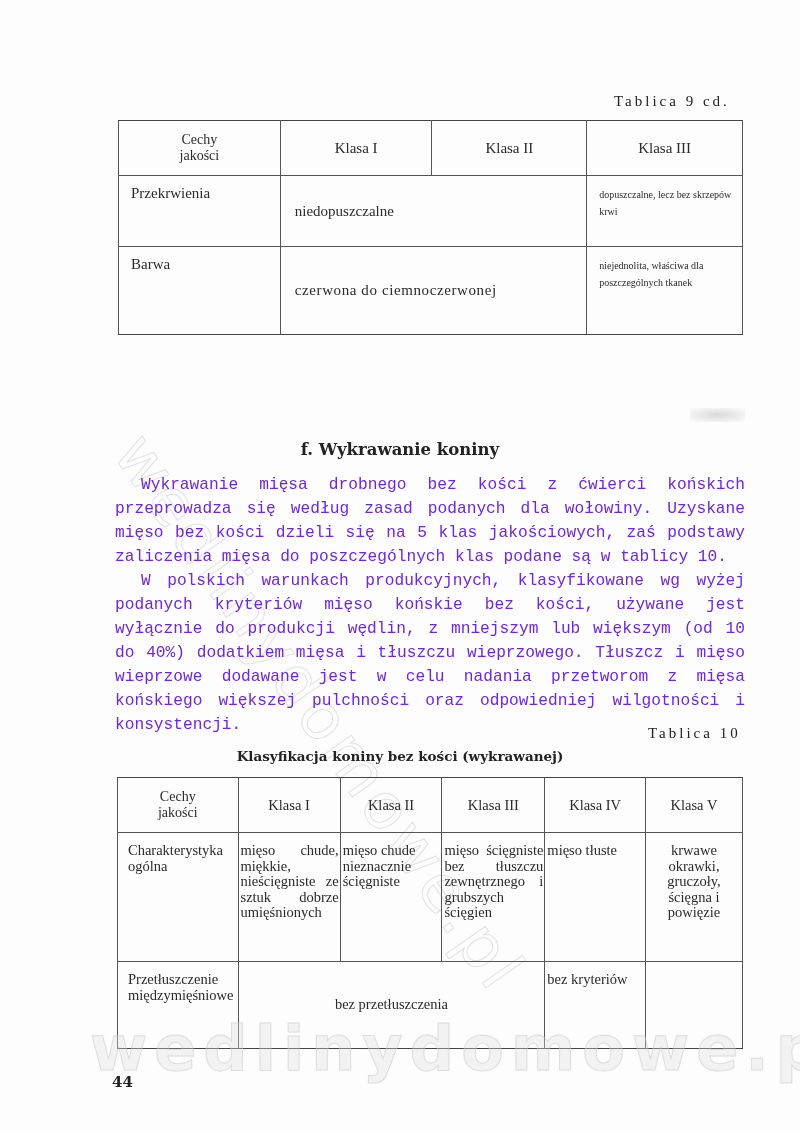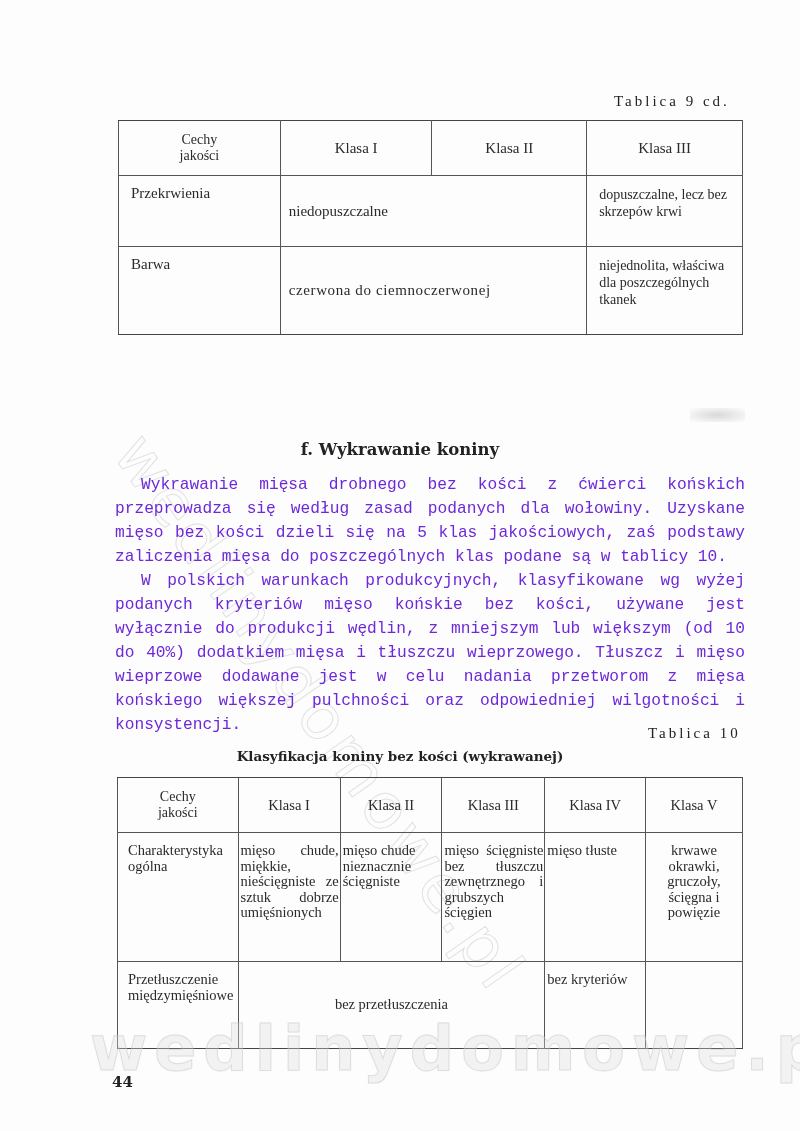--- a/index.html
+++ b/index.html
@@ -12,22 +12,22 @@
   table.t { position:absolute; border-collapse:collapse; font-family:"Liberation Serif", serif; color:#2a2a2a;border-radius:19px; }
   table.t td, table.t th { border:1px solid #555; vertical-align:top; font-weight:normal; padding:0; }
   table.t th { vertical-align:middle; text-align:center; }
   table.t tr:first-child th, table.t tr:first-child td { border-top:1.5px solid #444; }
   table.t tr:last-child td { border-bottom:1.5px solid #444; }
   
   #t9 { left:118px; top:120px; width:625px; font-size:15px; }
   #t9 th { height:54px; font-size:15px; }
   #t9 .hdr-small { font-size:14px; line-height:16px; }
   #t9 td.lab { padding:8px 0 0 12px; line-height:18px; }
-  #t9 td.mid { vertical-align:middle; padding-left:8px; }
-  #t9 td.right { padding:10px 8px 0 12px; line-height:17px; font-size:14px; }
+  #t9 td.mid { vertical-align:middle; padding-left:14px; }
+  #t9 td.right { padding:10px 8px 0 12px; line-height:17px; font-size:10px; }
   .spaced { letter-spacing:3.4px; }
   
   #section-heading { left:0; width:800px; top:440px; text-align:center; font-family:"DejaVu Serif", serif; font-weight:bold; font-size:16.5px; }
   #body-text { left:115px; top:473px; width:630px; font-family:Liberation Mono, monospace; font-size:16.2px; line-height:24px; text-align:justify; color:#6d28d9; }
   #body-text p { margin:0; text-indent:26px; }
   
   #t10-title { left:0; width:800px; top:748px; text-align:center; font-family:"DejaVu Serif", serif; font-weight:bold; font-size:13.5px; }
   #t10 { left:117px; top:777px; width:626px; font-size:14.5px; }
   #t10 th { height:54px; font-size:14.5px; }
   #t10 td { line-height:15.5px; font-size:14.5px; }

